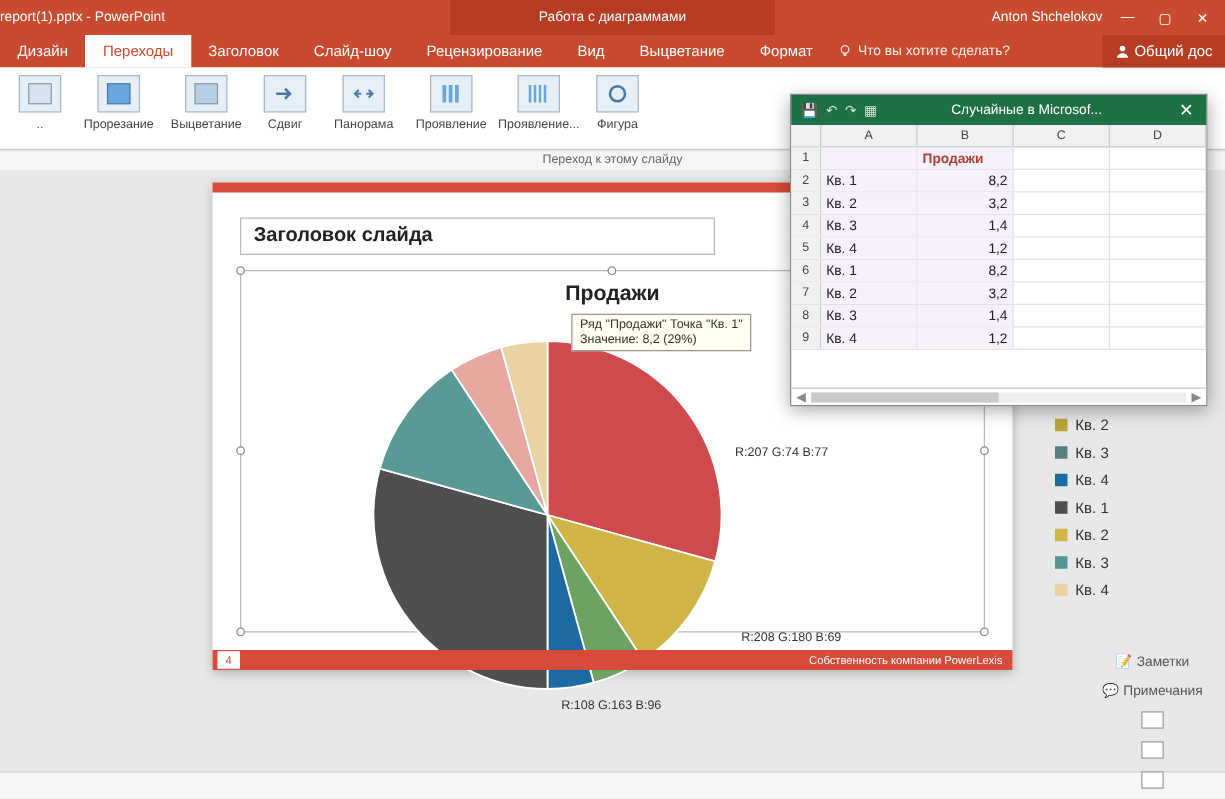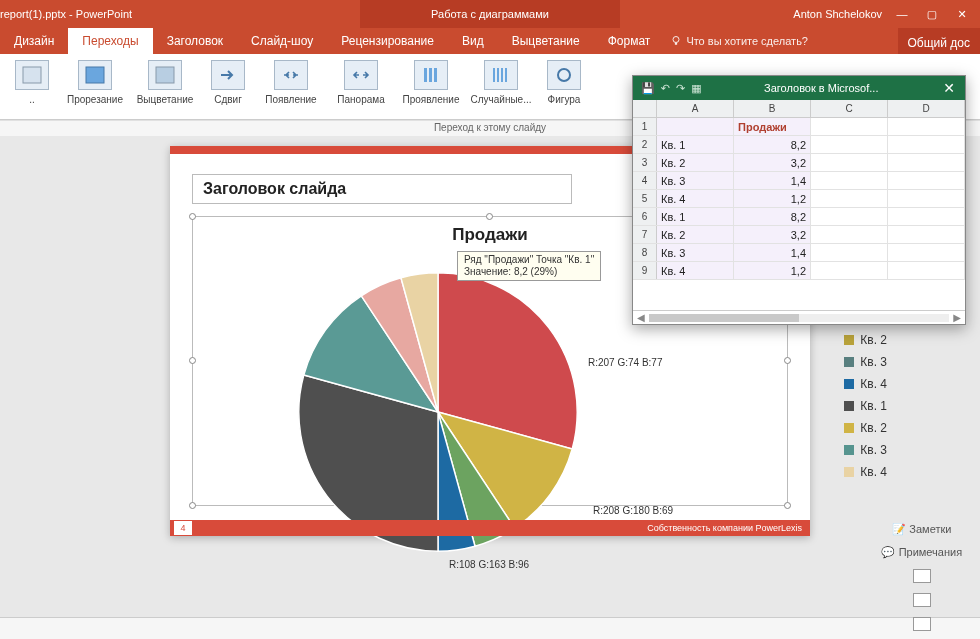--- a/index.html
+++ b/index.html
@@ -10,21 +10,21 @@
   .titlebar .doc-title { flex: 0 0 300px; }
   .titlebar .context-tab { flex: 0 0 260px; background: #b73c24; height: 100%; display:flex; align-items:center; justify-content:center; margin-left:60px;}
   .titlebar .user { margin-left: auto; padding-right: 8px; display:flex; align-items:center; gap:10px;}
   .win-btn { width:20px; height:14px; display:inline-flex; align-items:center; justify-content:center; color:#fff; font-size:11px; cursor:pointer;}
 
   
   .tabstrip { height: 26px; background: #c94b2f; display: flex; align-items: stretch; color:#fff; font-size:12px; }
   .tabstrip .tab { padding: 4px 14px; cursor: pointer; display:flex; align-items:center; }
   .tabstrip .tab.active { background: #fff; color: #c94b2f; }
   .tabstrip .tell-me { margin-left: 6px; display:flex; align-items:center; gap:4px; font-size:11px; opacity:.9;}
-  .tabstrip .share-btn { margin-left:auto; background:#b73c24; padding:4px 10px; display:flex; align-items:center; gap:4px;flex-direction:column;}
+  .tabstrip .share-btn { margin-left:auto; background:#b73c24; padding:4px 10px; display:flex; align-items:center; gap:4px;}
   .lightbulb { width:12px; height:12px; }
 
   
   .ribbon { height: 66px; background: #fff; border-bottom: 1px solid #ccc; display:flex; align-items: stretch; padding: 2px 4px 0 4px; gap:0; }
   .rib-item { width: 70px; display:flex; flex-direction:column; align-items:center; justify-content:flex-start; font-size:10px; color:#444; padding-top:4px; cursor:pointer; }
   .rib-item.narrow { width: 56px; }
   .rib-icon { width: 34px; height: 30px; border:1px solid #a8b8c8; background:#e6eef6; display:flex; align-items:center; justify-content:center; margin-bottom:4px; }
   .rib-icon svg { width:20px; height:18px; }
   .rib-label { text-align:center; line-height:1.1; }
 
@@ -144,28 +144,20 @@
     <div class="rib-icon">
         <svg viewBox="0 0 20 18">
           <path d="M3 9h10M10 5l4 4-4 4" fill="none" stroke="#4779a8" stroke-width="2"></path>
         </svg>
       </div>
     <div class="rib-label">Сдвиг</div>
   </div>
   <div class="rib-item">
     <div class="rib-icon">
         <svg viewBox="0 0 20 18">
-          <path d="M3 9h5M17 9h-5M8 6l-3 3 3 3M12 6l3 3-3 3" fill="none" stroke="#4779a8" stroke-width="1.6"></path>
-        </svg>
-      </div>
-    <div class="rib-label">Появление</div>
-  </div>
-  <div class="rib-item">
-    <div class="rib-icon">
-        <svg viewBox="0 0 20 18">
           <path d="M8 9H3M12 9h5M6 6L3 9l3 3M14 6l3 3-3 3" fill="none" stroke="#4779a8" stroke-width="1.6"></path>
         </svg>
       </div>
     <div class="rib-label">Панорама</div>
   </div>
   <div class="rib-item">
     <div class="rib-icon">
         <svg viewBox="0 0 20 18">
           <rect x="3" y="2" width="3" height="14" fill="#6aa6de"></rect>
           <rect x="8" y="2" width="3" height="14" fill="#6aa6de"></rect>
@@ -176,21 +168,21 @@
   </div>
   <div class="rib-item">
     <div class="rib-icon">
         <svg viewBox="0 0 20 18">
           <rect x="2" y="2" width="2" height="14" fill="#6aa6de"></rect>
           <rect x="6" y="2" width="2" height="14" fill="#6aa6de"></rect>
           <rect x="10" y="2" width="2" height="14" fill="#6aa6de"></rect>
           <rect x="14" y="2" width="2" height="14" fill="#6aa6de"></rect>
         </svg>
       </div>
-    <div class="rib-label">Случайные...</div>
+    <div class="rib-label">Проявление...</div>
   </div>
   <div class="rib-item narrow">
     <div class="rib-icon">
         <svg viewBox="0 0 20 18">
           <circle cx="10" cy="9" r="6" fill="none" stroke="#4779a8" stroke-width="2"></circle>
         </svg>
       </div>
     <div class="rib-label">Фигура</div>
   </div>
 </div>
@@ -287,21 +279,21 @@
 </div>
 
 <div class="excel-win">
   <div class="excel-title">
     <div class="excel-qat">
       <span class="qbtn">💾</span>
       <span class="qbtn">↶</span>
       <span class="qbtn">↷</span>
       <span class="qbtn">▦</span>
     </div>
-    <div class="excel-ttxt">Заголовок в Microsof...</div>
+    <div class="excel-ttxt">Случайные в Microsof...</div>
     <div class="excel-close">✕</div>
   </div>
   <div class="excel-colhdr">
     <div class="excel-rownum-col"></div>
     <div class="excel-col">A</div>
     <div class="excel-col">B</div>
     <div class="excel-col">C</div>
     <div class="excel-col">D</div>
   </div>
   <div class="excel-body" id="excel-body">

